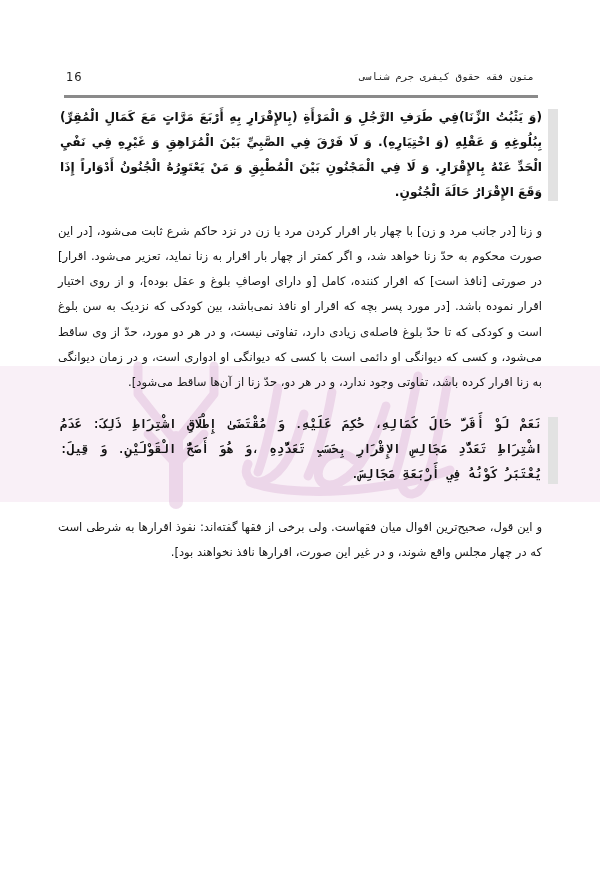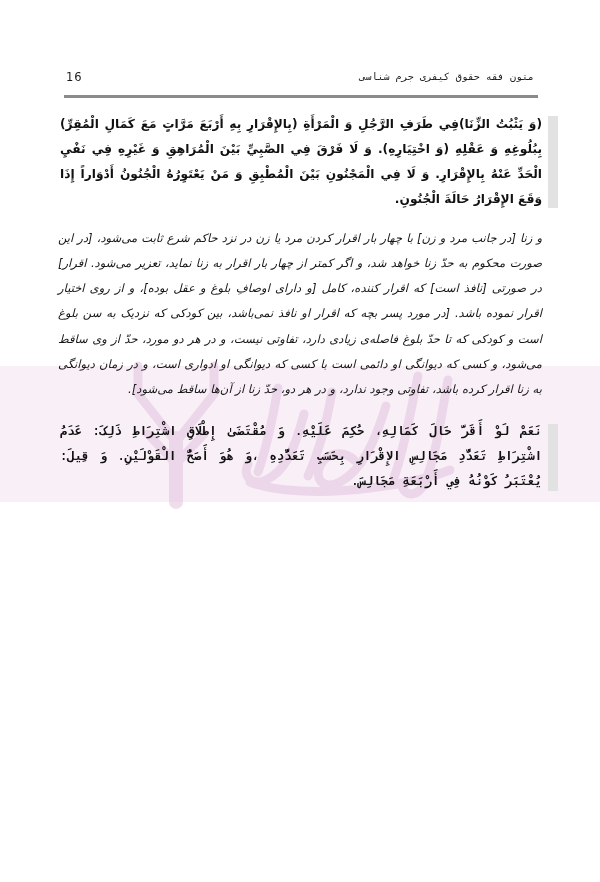--- a/index.html
+++ b/index.html
@@ -75,21 +75,21 @@
     left: 64px;
     width: 474px;
     height: 3px;
     background: #8a8a8a;
     z-index: 3;
   }
 
   
   .content {
     position: absolute;
-    top: 112px;
+    top: 105px;
     left: 58px;
     width: 484px;
     z-index: 2;
   }
 
   
   .matn {
     position: relative;
     direction: rtl;
     text-align: justify;
@@ -118,21 +118,20 @@
   .sharh {
     direction: rtl;
     text-align: justify;
     text-align-last: right;
     font-size: 11.6px;
     line-height: 2.18;
     color: #161616;
     margin: 0 0 6px 0;
     font-weight: 400;
     font-family: "DejaVu Sans", "Liberation Sans", sans-serif;
-    font-style: italic;
   }
   .spacer-sm { height: 7px; }
   .spacer-md { height: 12px; }
 </style>
 </head>
 <body>
 
 <div class="page">
 
   <div class="watermark-band"></div>
@@ -178,15 +177,16 @@
       <span class="matn-bar"></span>
       <span>نَعَمْ لَوْ أَقَرَّ حَالَ کَمَالِهِ، حُکِمَ عَلَیْهِ. وَ مُقْتَضَیٰ إِطْلَاقِ اشْتِرَاطِ ذَلِکَ: عَدَمُ اشْتِرَاطِ تَعَدُّدِ مَجَالِسِ الإِقْرَارِ بِحَسَبِ تَعَدُّدِهِ ،وَ هُوَ أَصَحُّ الْقَوْلَیْنِ. وَ قِیلَ: یُعْتَبَرُ کَوْنُهُ فِي أَرْبَعَةِ مَجَالِسَ.</span>
     </p>
 
 
     <div class="spacer-sm"></div>
 
 
     <div class="spacer-sm"></div>
 
+    <p class="sharh">و این قول، صحیح‌ترین اقوال میان فقهاست. ولی برخی از فقها گفته‌اند: نفوذ اقرارها به شرطی است که در چهار مجلس واقع شوند، و در غیر این صورت، اقرارها نافذ نخواهند بود].</p>
 
   </div>
 </div>
 
 </body></html>

